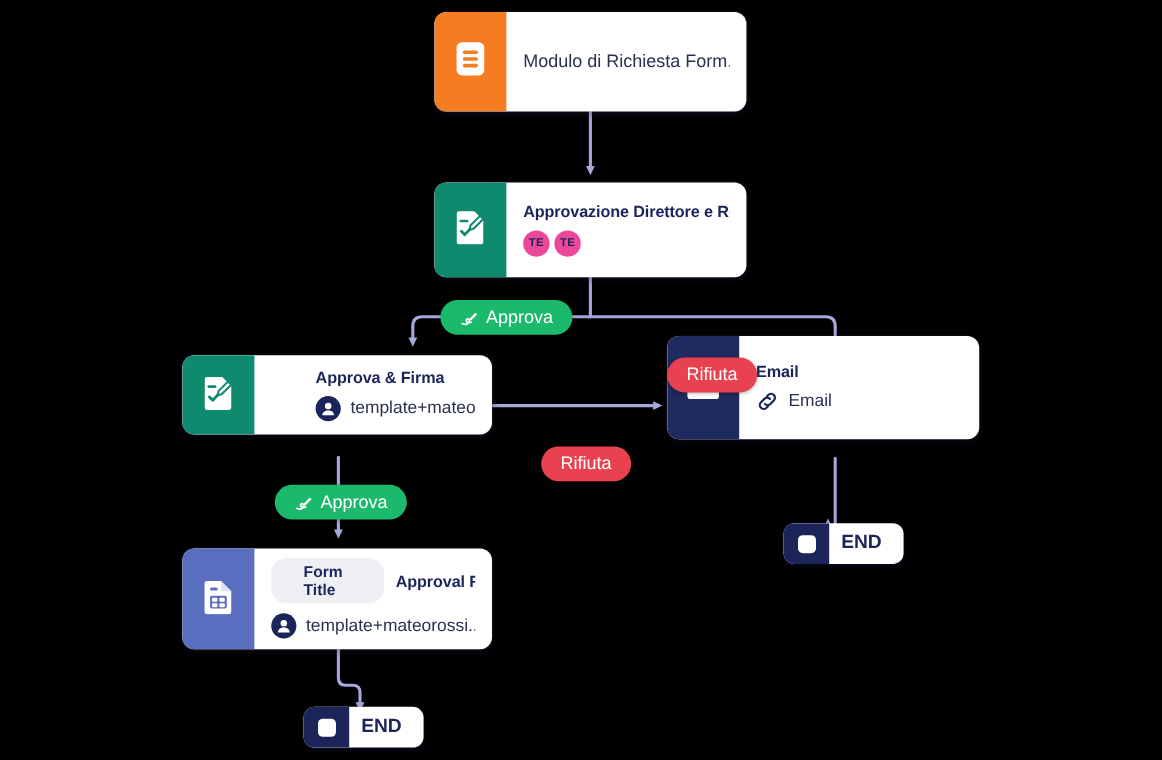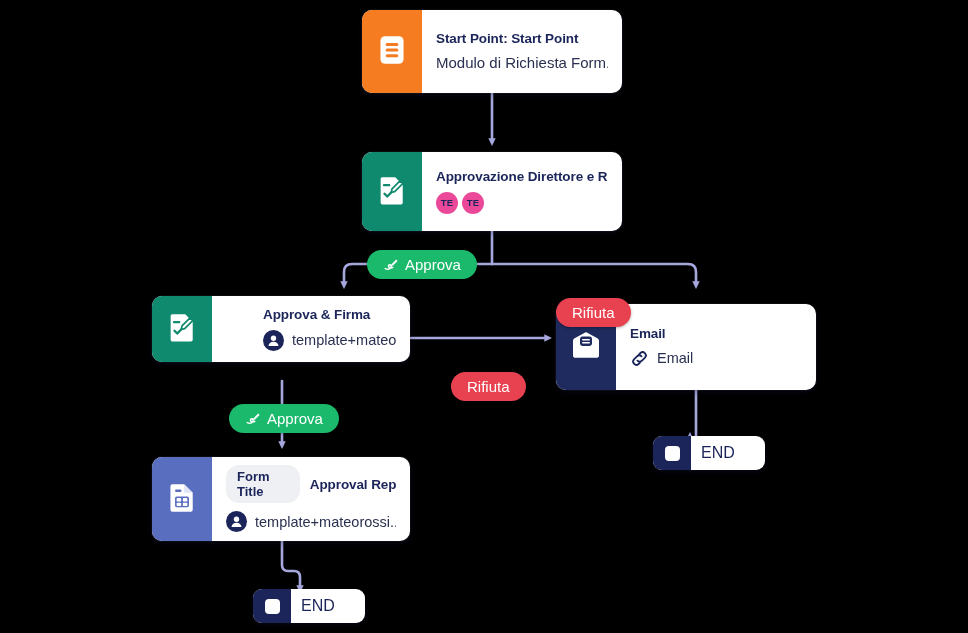--- a/index.html
+++ b/index.html
@@ -92,28 +92,29 @@
   }
 
   
   .pill-badge {
     display: inline-block;
     background: #eef0f4;
     color: #1b2559;
     font-size: 13px;
     font-weight: bold;
     border-radius: 13px;
-    padding: 4px 11px;
+    padding: 4px 27px;
   }
   .title-row { display: flex; align-items: center; gap: 10px; }
 
   
   .edge-badge {
     position: absolute;
     display: flex;
+    align-items: center;
     justify-content: center;
     gap: 6px;
     border-radius: 16px;
     color: #ffffff;
     font-size: 15px;
     padding: 6px 16px;
     white-space: nowrap;
     box-shadow: 0 1px 3px rgba(0,0,0,0.3);
   }
   .edge-badge.approve { background: #1bb96b; }
@@ -136,23 +137,23 @@
     display: flex;
     align-items: center;
     justify-content: center;
   }
   .end-icon .sq {
     width: 15px; height: 15px;
     background: #ffffff;
     border-radius: 4px;
   }
   .end-label {
-    padding: 0 30px 0 10px;
+    padding: 0 18px 0 10px;
     font-size: 16px;
-    font-weight: normal;
+    font-weight: bold;
     color: #1b2559;
     line-height: 34px;
   }
 </style>
 </head>
 <body>
 
 <div id="canvas">
 
   <svg id="edges" viewBox="0 0 968 633">
@@ -186,21 +187,20 @@
       <span>
         <svg width="28" height="30" viewBox="0 0 24 26">
           <rect x="2" y="1" width="20" height="24" rx="4" fill="#ffffff"></rect>
           <rect x="6.5" y="7" width="11" height="2.6" rx="1.3" fill="#f57c20"></rect>
           <rect x="6.5" y="11.8" width="11" height="2.6" rx="1.3" fill="#f57c20"></rect>
           <rect x="6.5" y="16.6" width="11" height="2.6" rx="1.3" fill="#f57c20"></rect>
         </svg>
       </span>
     </div>
     <div class="node-body">
-      <div class="node-title">Start Point: Start Point</div>
       <div class="node-sub">Modulo di Richiesta Form...</div>
     </div>
   </div>
 
   <div class="node" style="left:362px; top:152px; width:260px; height:79px;">
     <div class="node-icon" style="background:#0f8a6e;">
       <span>
         <svg width="28" height="30" viewBox="0 0 26 28">
           <path d="M4,2 h12 l7,7 v17 a1.6,1.6 0 0 1 -1.6,1.6 h-17.4 a1.6,1.6 0 0 1 -1.6,-1.6 v-22.4 a1.6,1.6 0 0 1 1.6,-1.6 z" fill="#ffffff"></path>
           <path d="M6,17.5 l2.6,2.6 l5.4,-5.6" stroke="#0f8a6e" stroke-width="2.2" fill="none" stroke-linecap="round" stroke-linejoin="round"></path>
@@ -236,21 +236,21 @@
           <svg width="13" height="13" viewBox="0 0 14 14">
             <circle cx="7" cy="4.6" r="2.9" fill="#ffffff"></circle>
             <path d="M1.6,13 a5.4,4.6 0 0 1 10.8,0 z" fill="#ffffff"></path>
           </svg>
         </span>
         <span class="node-sub">template+mateorossi...</span>
       </div>
     </div>
   </div>
 
-  <div class="node" style="left:556px; top:304px; width:260px; height:86px;">
+  <div class="node" style="left:556px; top:280px; width:260px; height:86px;">
     <div class="node-icon" style="background:#1f2a5e;">
       <span>
         <svg width="30" height="27" viewBox="0 0 30 27">
           <path d="M2,9 a3,3 0 0 1 1.2,-2.4 L13.3,0.9 a3,3 0 0 1 3.4,0 L26.8,6.6 A3,3 0 0 1 28,9 v14 a2.6,2.6 0 0 1 -2.6,2.6 h-20.8 A2.6,2.6 0 0 1 2,23 z" fill="#ffffff"></path>
           <rect x="9" y="4.5" width="12" height="9.5" rx="2.4" fill="#1f2a5e"></rect>
           <rect x="11" y="7" width="8" height="1.5" rx="0.75" fill="#ffffff"></rect>
           <rect x="11" y="10" width="8" height="1.5" rx="0.75" fill="#ffffff"></rect>
           <path d="M2,9.3 L15,18.5 L28,9.3 L28,23 a2.6,2.6 0 0 1 -2.6,2.6 h-20.8 A2.6,2.6 0 0 1 2,23 z" fill="#ffffff"></path>
         </svg>
       </span>

